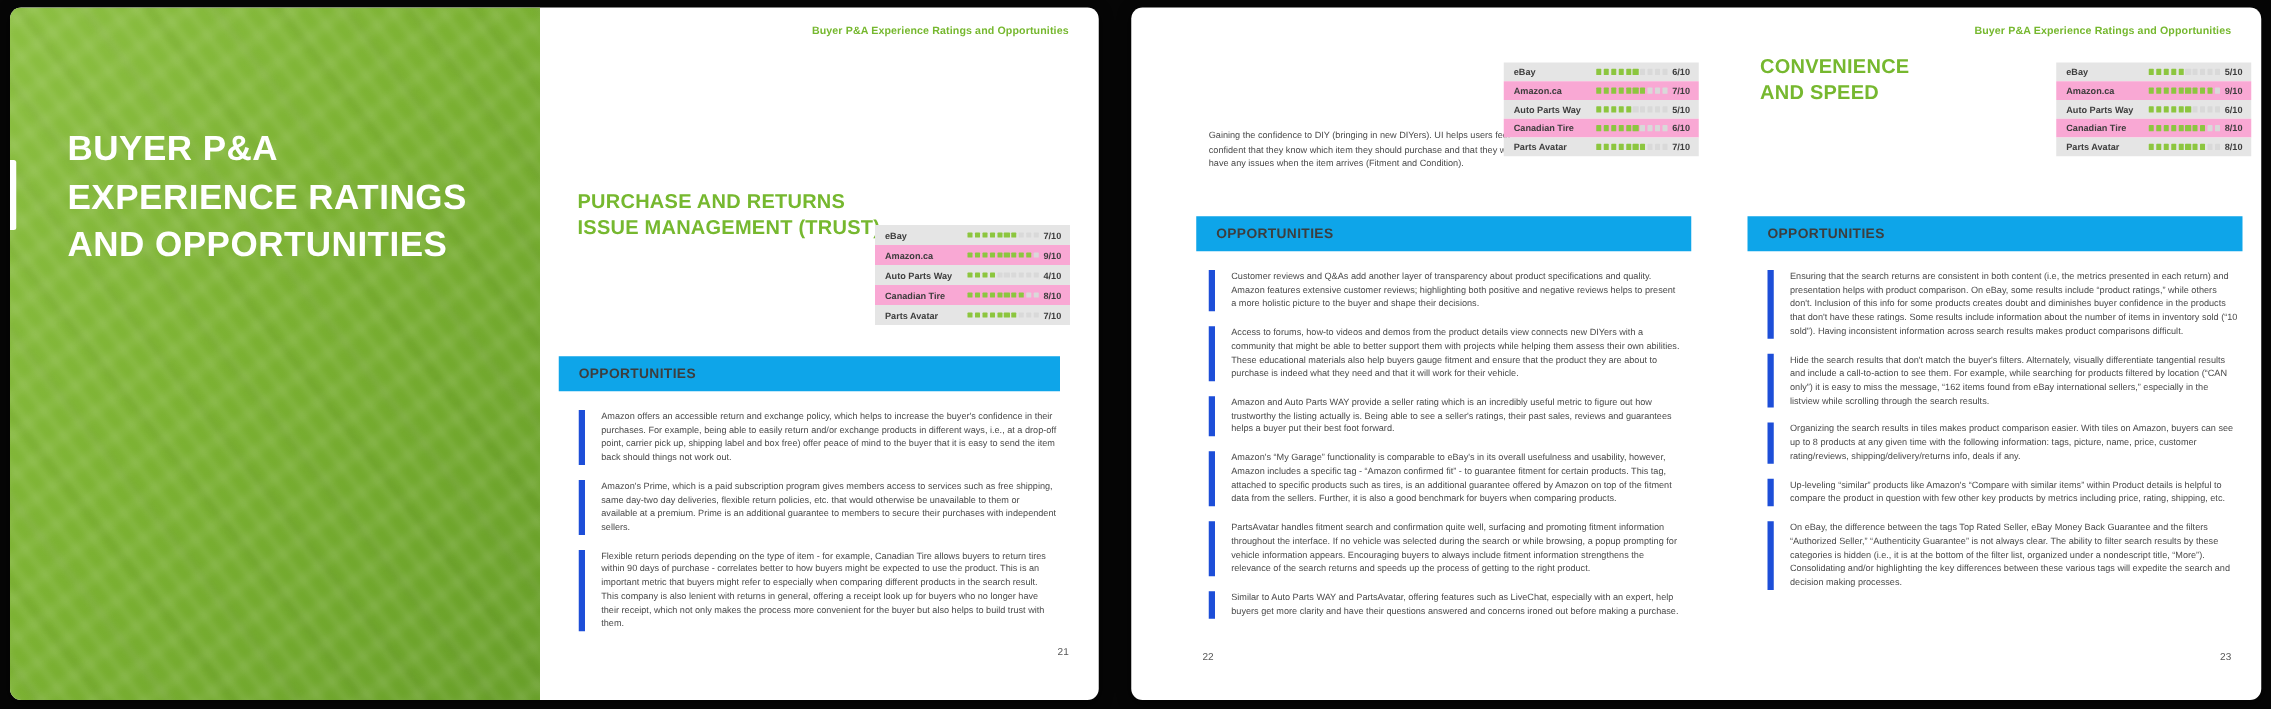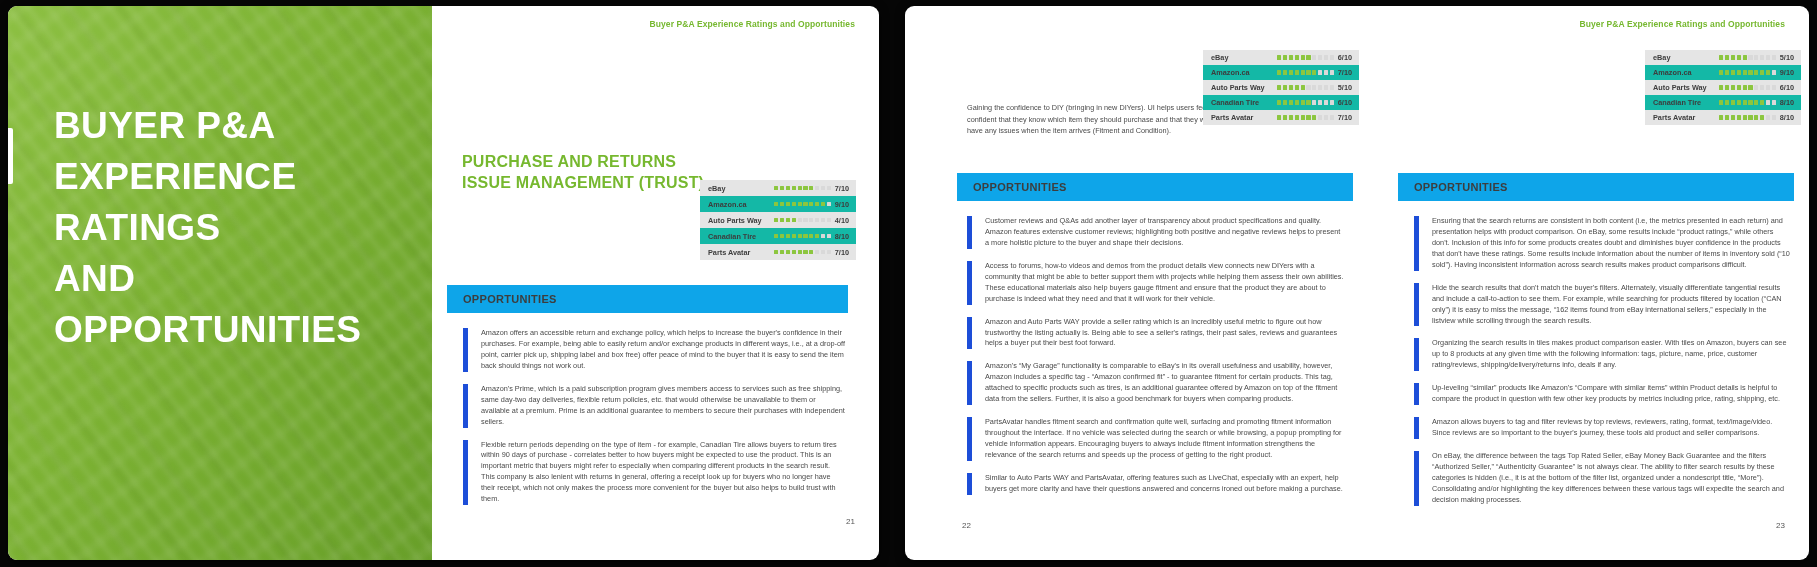--- a/index.html
+++ b/index.html
@@ -35,21 +35,21 @@
   .cover::before{
     content:"";position:absolute;left:-40%;top:-40%;width:180%;height:180%;
     background:
       repeating-linear-gradient(52deg, rgba(255,255,255,.09) 0 5px, transparent 5px 16px),
       repeating-linear-gradient(-38deg, rgba(255,255,255,.06) 0 9px, transparent 9px 26px),
       repeating-linear-gradient(52deg, rgba(0,0,0,.05) 0 3px, transparent 3px 41px);
     filter:blur(2.5px);
   }
   .cover-title{
     position:absolute;left:46px;top:94px;
-    color:#ffffff;font-size:37px;font-weight:bold;
+    color:#ffffff;font-size:28px;font-weight:bold;
     line-height:1.38;white-space:pre-line;letter-spacing:.4px;
   }
   .notch{
     position:absolute;left:0;top:122px;width:5px;height:56px;
     background:#ffffff;border-radius:0 2px 2px 0;
   }
 
   
   .sec-heading{
     position:absolute;
@@ -59,21 +59,21 @@
   .sec-desc{
     position:absolute;
     color:#4a4a4a;font-size:7.3px;line-height:1.6;white-space:pre-line;
   }
 
   
   .rt{position:absolute;width:156px;}
   .rt-row{
     display:flex;align-items:center;
     height:15px;padding:0 7px 0 8px;box-sizing:border-box;
-    background:#14b8a6;
+    background:#f9a8d4;
   }
   #left-page .rt-row{height:16px;}
   .rt-row.alt{background:#e5e5e5;}
   .rt-name{flex:0 0 66px;font-size:7.3px;font-weight:bold;color:#3d3d3d;}
   .rt-dots{flex:0 0 60px;display:flex;align-items:center;}
   .rt-dots i{
     display:inline-block;width:4.2px;height:4.2px;margin-right:1.7px;
     background:#d9d9d9;border-radius:.5px;
   }
   .rt-dots i.on{background:#8cc63f;}
@@ -298,20 +298,22 @@
   <div class="bullets" style="left:62px;top:210px;width:378px;">
       <div class="bullet">Customer reviews and Q&amp;As add another layer of transparency about product specifications and quality. Amazon features extensive customer reviews; highlighting both positive and negative reviews helps to present a more holistic picture to the buyer and shape their decisions.</div>
       <div class="bullet">Access to forums, how-to videos and demos from the product details view connects new DIYers with a community that might be able to better support them with projects while helping them assess their own abilities. These educational materials also help buyers gauge fitment and ensure that the product they are about to purchase is indeed what they need and that it will work for their vehicle.</div>
       <div class="bullet">Amazon and Auto Parts WAY provide a seller rating which is an incredibly useful metric to figure out how trustworthy the listing actually is. Being able to see a seller's ratings, their past sales, reviews and guarantees helps a buyer put their best foot forward.</div>
       <div class="bullet">Amazon's “My Garage” functionality is comparable to eBay's in its overall usefulness and usability, however, Amazon includes a specific tag - “Amazon confirmed fit” - to guarantee fitment for certain products. This tag, attached to specific products such as tires, is an additional guarantee offered by Amazon on top of the fitment data from the sellers. Further, it is also a good benchmark for buyers when comparing products.</div>
       <div class="bullet">PartsAvatar handles fitment search and confirmation quite well, surfacing and promoting fitment information throughout the interface. If no vehicle was selected during the search or while browsing, a popup prompting for vehicle information appears. Encouraging buyers to always include fitment information strengthens the relevance of the search returns and speeds up the process of getting to the right product.</div>
       <div class="bullet">Similar to Auto Parts WAY and PartsAvatar, offering features such as LiveChat, especially with an expert, help buyers get more clarity and have their questions answered and concerns ironed out before making a purchase.</div>
     </div>
   <div class="page-num" style="left:57px;bottom:30px;">22</div>
 
+  <div class="sec-heading" style="left:503px;top:38px;">CONVENIENCE
+AND SPEED</div>
   <div class="rt" style="left:740px;top:44px;">
       <div class="rt-row alt">
         <span class="rt-name">eBay</span>
         <span class="rt-dots">
           <i class="on"></i>
           <i class="on"></i>
           <i class="on"></i>
           <i class="on"></i>
           <i class="on"></i>
           <i></i>
@@ -388,17 +390,16 @@
       </div>
     </div>
   <div class="opp-bar" style="left:493px;top:167px;width:396px;">
     <span>OPPORTUNITIES</span>
   </div>
   <div class="bullets" style="left:509px;top:210px;width:378px;">
       <div class="bullet">Ensuring that the search returns are consistent in both content (i.e, the metrics presented in each return) and presentation helps with product comparison. On eBay, some results include “product ratings,” while others don't. Inclusion of this info for some products creates doubt and diminishes buyer confidence in the products that don't have these ratings. Some results include information about the number of items in inventory sold (“10 sold”). Having inconsistent information across search results makes product comparisons difficult.</div>
       <div class="bullet">Hide the search results that don't match the buyer's filters. Alternately, visually differentiate tangential results and include a call-to-action to see them. For example, while searching for products filtered by location (“CAN only”) it is easy to miss the message, “162 items found from eBay international sellers,” especially in the listview while scrolling through the search results.</div>
       <div class="bullet">Organizing the search results in tiles makes product comparison easier. With tiles on Amazon, buyers can see up to 8 products at any given time with the following information: tags, picture, name, price, customer rating/reviews, shipping/delivery/returns info, deals if any.</div>
       <div class="bullet">Up-leveling “similar” products like Amazon's “Compare with similar items” within Product details is helpful to compare the product in question with few other key products by metrics including price, rating, shipping, etc.</div>
-      <div class="bullet">Amazon allows buyers to tag and filter reviews by top reviews, reviewers, rating, format, text/image/video. Since reviews are so important to the buyer's journey, these tools aid product and seller comparisons.</div>
       <div class="bullet">On eBay, the difference between the tags Top Rated Seller, eBay Money Back Guarantee and the filters “Authorized Seller,” “Authenticity Guarantee” is not always clear. The ability to filter search results by these categories is hidden (i.e., it is at the bottom of the filter list, organized under a nondescript title, “More”). Consolidating and/or highlighting the key differences between these various tags will expedite the search and decision making processes.</div>
     </div>
   <div class="page-num" style="right:24px;bottom:30px;">23</div>
 </div>
 
 </body></html>

